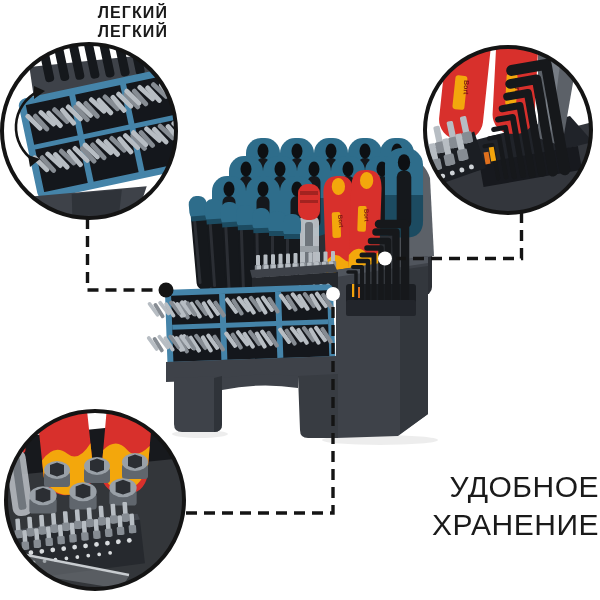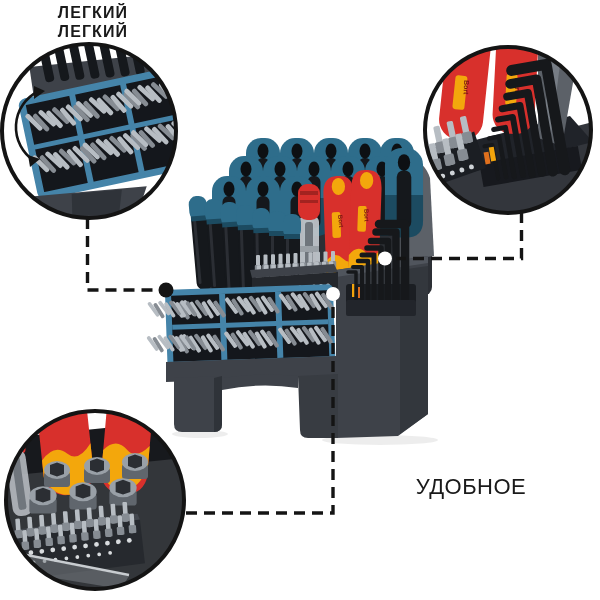--- a/index.html
+++ b/index.html
@@ -1,22 +1,22 @@
 <!DOCTYPE html>
 <html style="--background: #ffffff; --line_black: #141414; --text_black: #1a1a1a; --stand_gray: #3e4249; --stand_gray_dark: #2c2f35; --stand_gray_light: #50555d; --drawer_blue: #4584a9; --cell_dark: #14171c; --handle_teal: #2e6d8b; --handle_teal_dark: #1c4b61; --handle_black: #15181c; --red: #d8302c; --red_dark: #a32320; --yellow: #f3a70c; --silver: #b7bdc3; --silver_dark: #868c93; --cone_gray: #5c6168;"><head>
 <meta charset="utf-8">
 <style>
   html,body{margin:0;padding:0}
   body{width:600px;height:600px;position:relative;background:var(--background,#fff);
        font-family:"Liberation Sans",sans-serif;overflow:hidden}
   svg{position:absolute;left:0;top:0}
-  .label{position:absolute;color:var(--text_black,#1a1a1a);text-align:center}
+  .label{position:absolute;color:var(--text_black,#1a1a1a);text-align:right}
   .label-tl{left:18px;top:3px;width:150px;font-size:16px;line-height:19px;
             font-weight:700;letter-spacing:1.1px}
-  .label-br{left:364px;top:468px;width:214px;font-size:22px;line-height:38px;
+  .label-br{left:385px;top:468px;width:214px;font-size:30px;line-height:38px;
             font-weight:400;letter-spacing:0.5px}
   .dash{fill:none;stroke:var(--line_black);stroke-width:3.4;stroke-dasharray:11 7}
   .cring{fill:none;stroke:var(--line_black);stroke-width:4}
   .f-teal{fill:var(--handle_teal)} .f-tealdark{fill:var(--handle_teal_dark)}
   .f-red{fill:var(--red)} .f-redd{fill:var(--red_dark)} .f-yellow{fill:var(--yellow)}
   .f-blue{fill:var(--drawer_blue)} .f-cell{fill:var(--cell_dark)}
   .f-silver{fill:var(--silver)} .f-silverd{fill:var(--silver_dark)}
   .f-gray{fill:var(--stand_gray)} .f-grayd{fill:var(--stand_gray_dark)}
   .f-grayl{fill:var(--stand_gray_light)} .f-black{fill:var(--handle_black)}
   .f-hole{fill:#0d1013} .f-cone{fill:var(--cone_gray)}
@@ -407,13 +407,14 @@
   <circle cx="333" cy="294" r="7" fill="#ffffff"></circle>
 </svg>
 
 <div class="label label-tl">
   <div>ЛЕГКИЙ</div>
   <div>ЛЕГКИЙ</div>
 </div>
 
 <div class="label label-br">
   <div>УДОБНОЕ</div>
+  <div>ХРАНЕНИЕ</div>
 </div>
 
 </body></html>

